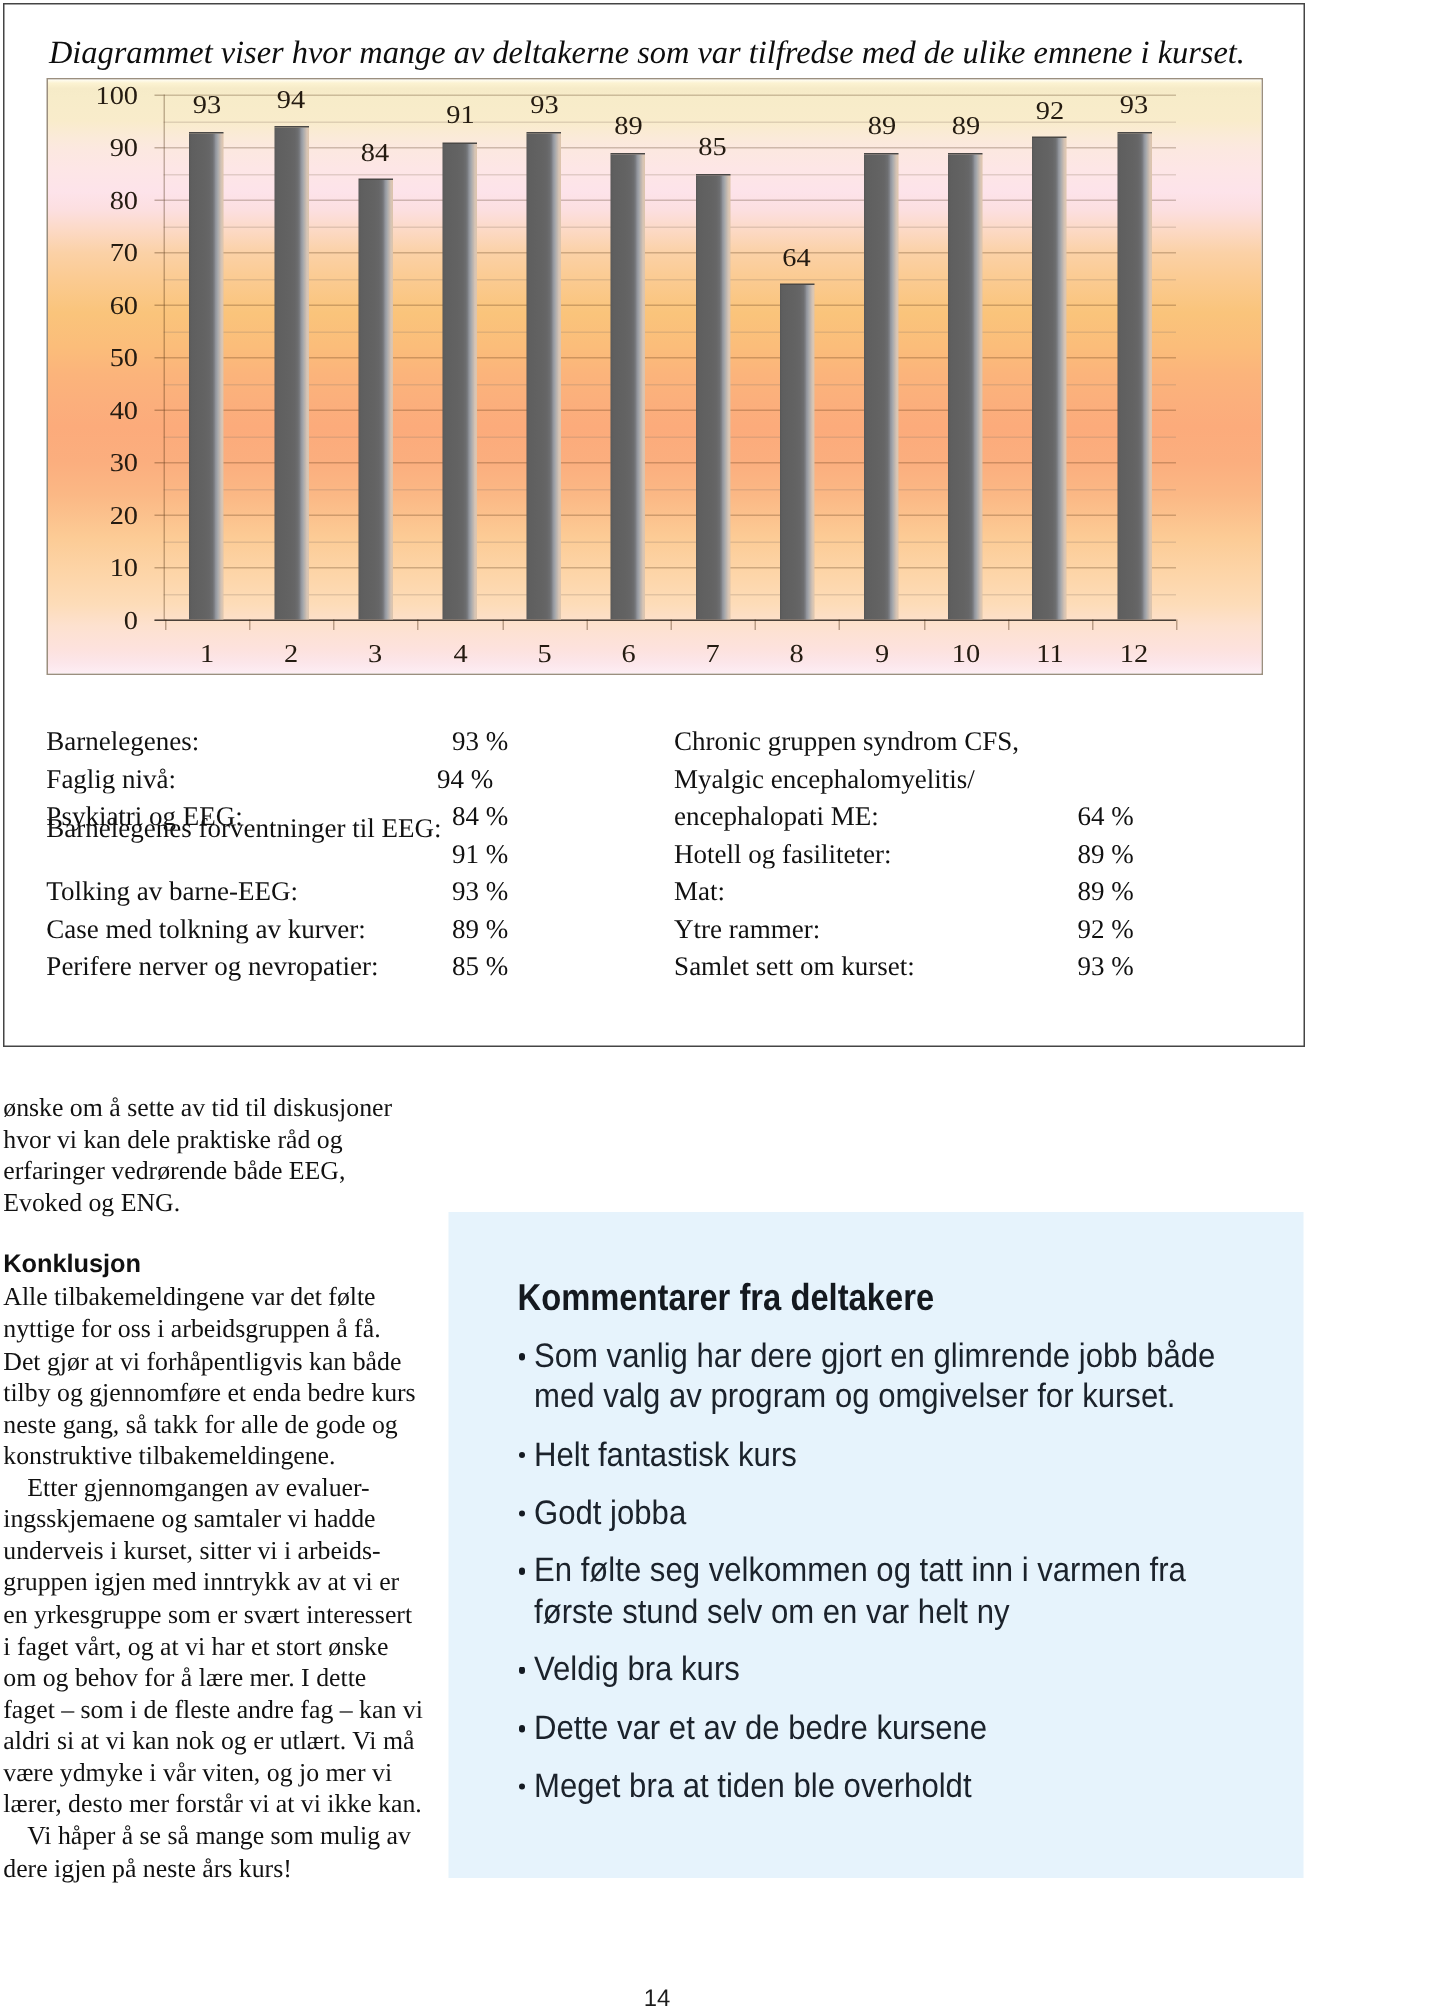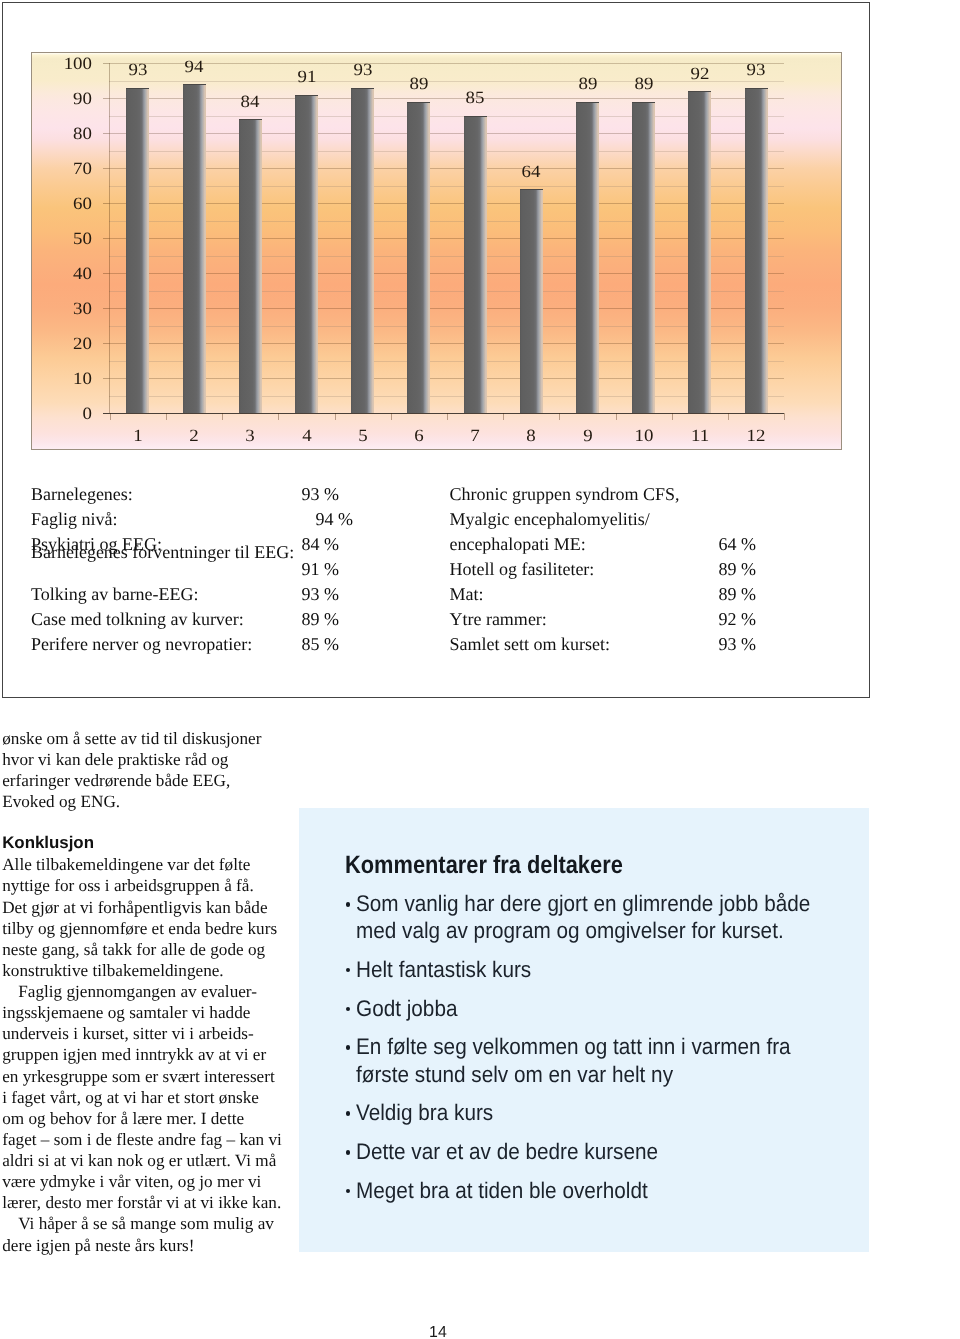--- a/index.html
+++ b/index.html
@@ -83,20 +83,21 @@
   .pagenum{position:absolute;left:0;width:100px;text-align:left;
            font-family:"Liberation Sans",sans-serif;font-size:15.9px;color:#1c1c1c;
            line-height:15.9px;}
 </style>
 </head>
 <body>
 
 <div class="page">
 <div class="framebox">
       <div class="inner">
+<div class="chart-title">Diagrammet viser hvor mange av deltakerne som var tilfredse med de ulike emnene i kurset.</div>
 <div class="chartbox">
 <div class="chartbg"></div>
 <div class="plot">
 <div class="gl" style="left:77.0px;top:360.0px;width:674.8px;background:rgba(60,30,0,0.235)"></div>
 <div class="gl" style="left:77.0px;top:342.5px;width:674.8px;background:rgba(150,130,110,0.27)"></div>
 <div class="gl" style="left:77.0px;top:325.0px;width:674.8px;background:rgba(60,30,0,0.235)"></div>
 <div class="gl" style="left:77.0px;top:307.5px;width:674.8px;background:rgba(150,130,110,0.27)"></div>
 <div class="gl" style="left:77.0px;top:290.0px;width:674.8px;background:rgba(60,30,0,0.235)"></div>
 <div class="gl" style="left:77.0px;top:272.5px;width:674.8px;background:rgba(150,130,110,0.27)"></div>
 <div class="gl" style="left:77.0px;top:255.0px;width:674.8px;background:rgba(60,30,0,0.235)"></div>
@@ -185,21 +186,21 @@
 <div class="vlab" style="left:637.5px;top:11.2px;width:60px">92</div>
 <div class="xlab" style="left:637.5px;top:374.0px;width:60px">11</div>
 <div class="bar" style="left:712.2px;top:34.5px;width:23.0px;height:325.5px"></div>
 <div class="vlab" style="left:693.7px;top:7.7px;width:60px">93</div>
 <div class="xlab" style="left:693.7px;top:374.0px;width:60px">12</div>
 </div>
         </div>
 <div class="lg-row" style="left:31.5px;top:484.5px">Barnelegenes:</div>
 <div class="lg-row" style="left:302px;top:484.5px">93 %</div>
 <div class="lg-row" style="left:31.5px;top:509.6px">Faglig nivå:</div>
-<div class="lg-row" style="left:316px;top:509.6px">94 %</div>
+<div class="lg-row" style="left:292px;top:509.6px">94 %</div>
 <div class="lg-row" style="left:31.5px;top:534.6px">Psykiatri og EEG:</div>
 <div class="lg-row" style="left:302px;top:534.6px">84 %</div>
 <div class="lg-row" style="left:31.5px;top:543px">Barnelegenes forventninger til EEG:</div>
 <div class="lg-row" style="left:302px;top:559.6px">91 %</div>
 <div class="lg-row" style="left:31.5px;top:584.7px">Tolking av barne-EEG:</div>
 <div class="lg-row" style="left:302px;top:584.7px">93 %</div>
 <div class="lg-row" style="left:31.5px;top:609.8px">Case med tolkning av kurver:</div>
 <div class="lg-row" style="left:302px;top:609.8px">89 %</div>
 <div class="lg-row" style="left:31.5px;top:634.8px">Perifere nerver og nevropatier:</div>
 <div class="lg-row" style="left:302px;top:634.8px">85 %</div>
@@ -222,21 +223,21 @@
 <div class="tl" style="top:750.7px">hvor vi kan dele praktiske råd og</div>
 <div class="tl" style="top:771.8px">erfaringer vedrørende både EEG,</div>
 <div class="tl" style="top:793.0px">Evoked og ENG.</div>
 <div class="tl h" style="top:835.2px">Konklusjon</div>
 <div class="tl" style="top:856.3px">Alle tilbakemeldingene var det følte</div>
 <div class="tl" style="top:877.4px">nyttige for oss i arbeidsgruppen å få.</div>
 <div class="tl" style="top:898.6px">Det gjør at vi forhåpentligvis kan både</div>
 <div class="tl" style="top:919.7px">tilby og gjennomføre et enda bedre kurs</div>
 <div class="tl" style="top:940.8px">neste gang, så takk for alle de gode og</div>
 <div class="tl" style="top:961.9px">konstruktive tilbakemeldingene.</div>
-<div class="tl ind" style="top:983.0px">Faglig gjennomgangen av evaluer-</div>
+<div class="tl ind" style="top:983.0px">Etter gjennomgangen av evaluer-</div>
 <div class="tl" style="top:1004.2px">ingsskjemaene og samtaler vi hadde</div>
 <div class="tl" style="top:1025.3px">underveis i kurset, sitter vi i arbeids-</div>
 <div class="tl" style="top:1046.4px">gruppen igjen med inntrykk av at vi er</div>
 <div class="tl" style="top:1067.5px">en yrkesgruppe som er svært interessert</div>
 <div class="tl" style="top:1088.6px">i faget vårt, og at vi har et stort ønske</div>
 <div class="tl" style="top:1109.8px">om og behov for å lære mer. I dette</div>
 <div class="tl" style="top:1130.9px">faget – som i de fleste andre fag – kan vi</div>
 <div class="tl" style="top:1152.0px">aldri si at vi kan nok og er utlært. Vi må</div>
 <div class="tl" style="top:1173.1px">være ydmyke i vår viten, og jo mer vi</div>
 <div class="tl" style="top:1194.2px">lærer, desto mer forstår vi at vi ikke kan.</div>

